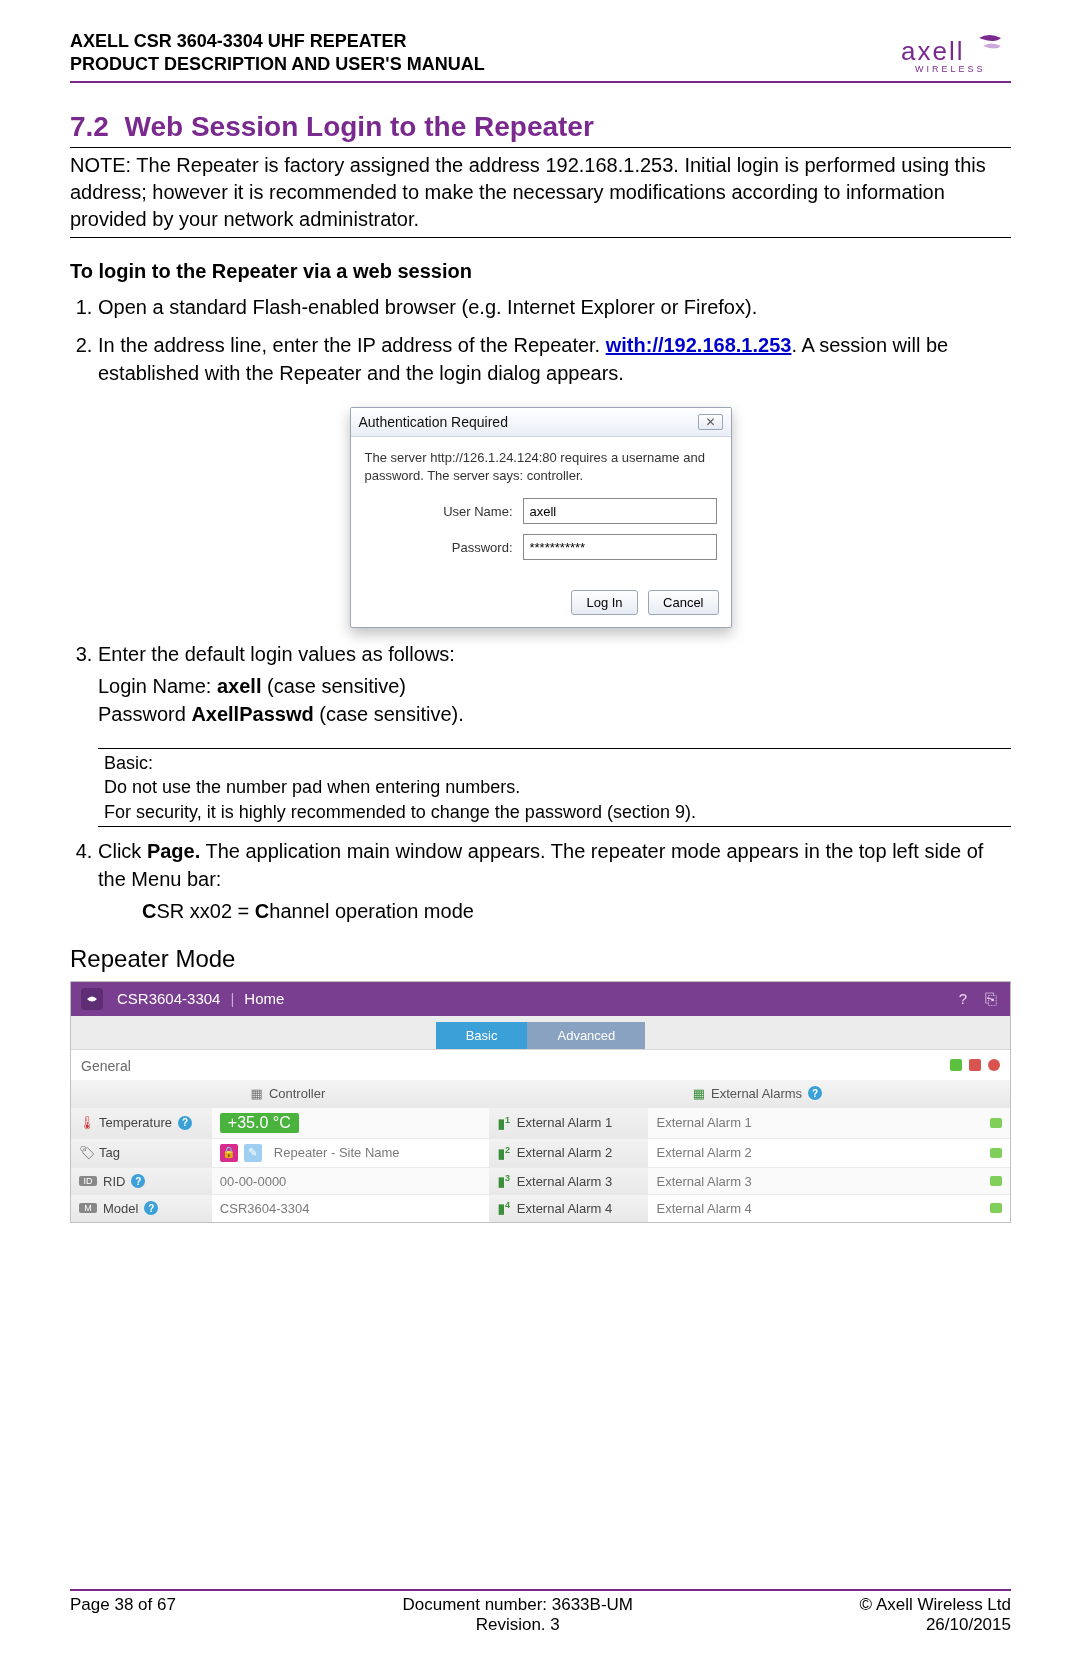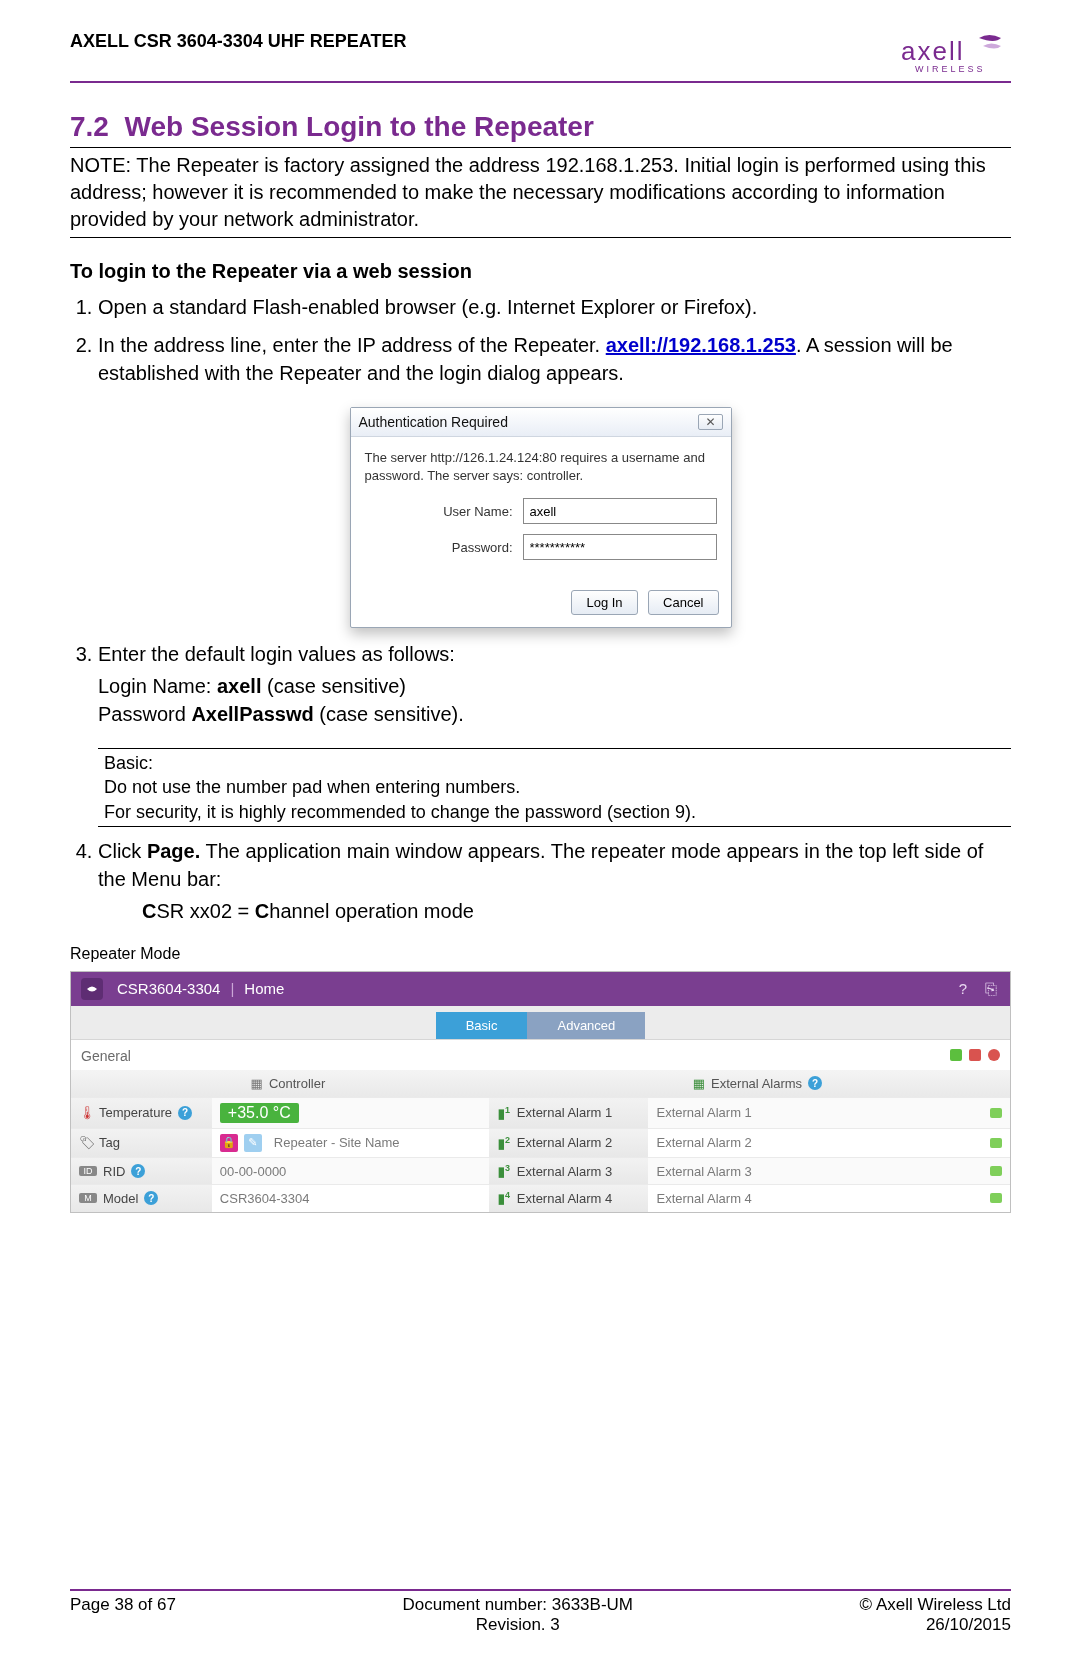--- a/index.html
+++ b/index.html
@@ -111,21 +111,21 @@
   .dialog-buttons button {
     border: 1px solid #9aa6b5;
     background: linear-gradient(#fefefe,#e6ecf4);
     padding: 4px 14px;
     font-size: 13px;
     border-radius: 3px;
     margin-left: 6px;
     cursor: pointer;
   }
 
-  .mode-label { font-size: 16px; margin: 20px 0 8px 0; }
+  .mode-label { font-size: 24px; margin: 20px 0 8px 0; }
 
   .app-shot {
     border: 1px solid #c0c0c0;
     margin-top: 6px;
   }
   .app-topbar {
     background: #7a3e90;
     color: #fff;
     display: flex;
     align-items: center;
@@ -226,20 +226,21 @@
   .footer .right{text-align:right;}
 </style>
 </head>
 <body>
 
 <div class="page">
 
   <div class="header-row">
     <div class="header-text">
       <div>AXELL CSR 3604-3304 UHF REPEATER</div>
+      <div>PRODUCT DESCRIPTION AND USER'S MANUAL</div>
     </div>
     <div class="logo">
       <svg width="110" height="44" viewBox="0 0 110 44">
         <text x="0" y="30" font-family="Arial" font-size="26" fill="#7a2a8f" font-weight="normal">axell</text>
         <path d="M78 8 q10 -6 22 0 q-6 6 -22 0 Z" fill="#7a2a8f"></path>
         <path d="M82 16 q8 -5 18 0 q-5 5 -18 0 Z" fill="#cda9db"></path>
         <text x="14" y="42" font-family="Arial" font-size="9" fill="#7a2a8f" letter-spacing="3">WIRELESS</text>
       </svg>
     </div>
   </div>
@@ -248,21 +249,21 @@
     <span>7.2</span>&nbsp;&nbsp;<span>Web Session Login to the Repeater</span>
   </h2>
 
   <div class="note-box">NOTE: The Repeater is factory assigned the address 192.168.1.253. Initial login is performed using this address; however it is recommended to make the necessary modifications according to information provided by your network administrator.</div>
 
   <div class="subheading">To login to the Repeater via a web session</div>
 
   <ol class="steps">
     <li>Open a standard Flash-enabled browser (e.g. Internet Explorer or Firefox).</li>
     <li>
-      <span>In the address line, enter the IP address of the Repeater. </span><a href="#" class="iplink">axell://192.168.1.253</a><span>. A session will be established with the Repeater and the login dialog appears.</span>
+      <span>In the address line, enter the IP address of the Repeater. </span><a href="#" class="iplink">with://192.168.1.253</a><span>. A session will be established with the Repeater and the login dialog appears.</span>
     </li>
   </ol>
 
   <div class="dialog-wrap">
     <div class="dialog">
       <div class="dialog-title">
         <span>Authentication Required</span>
         <span class="dialog-close">✕</span>
       </div>
       <div class="dialog-body">

